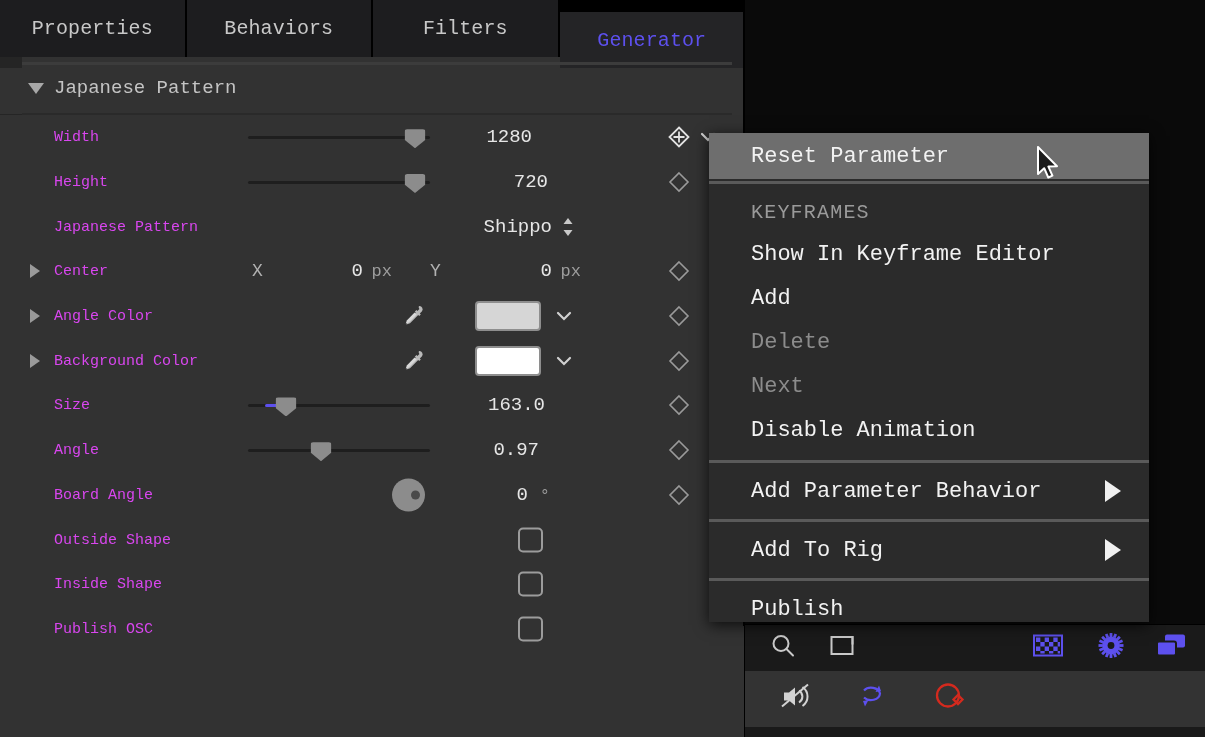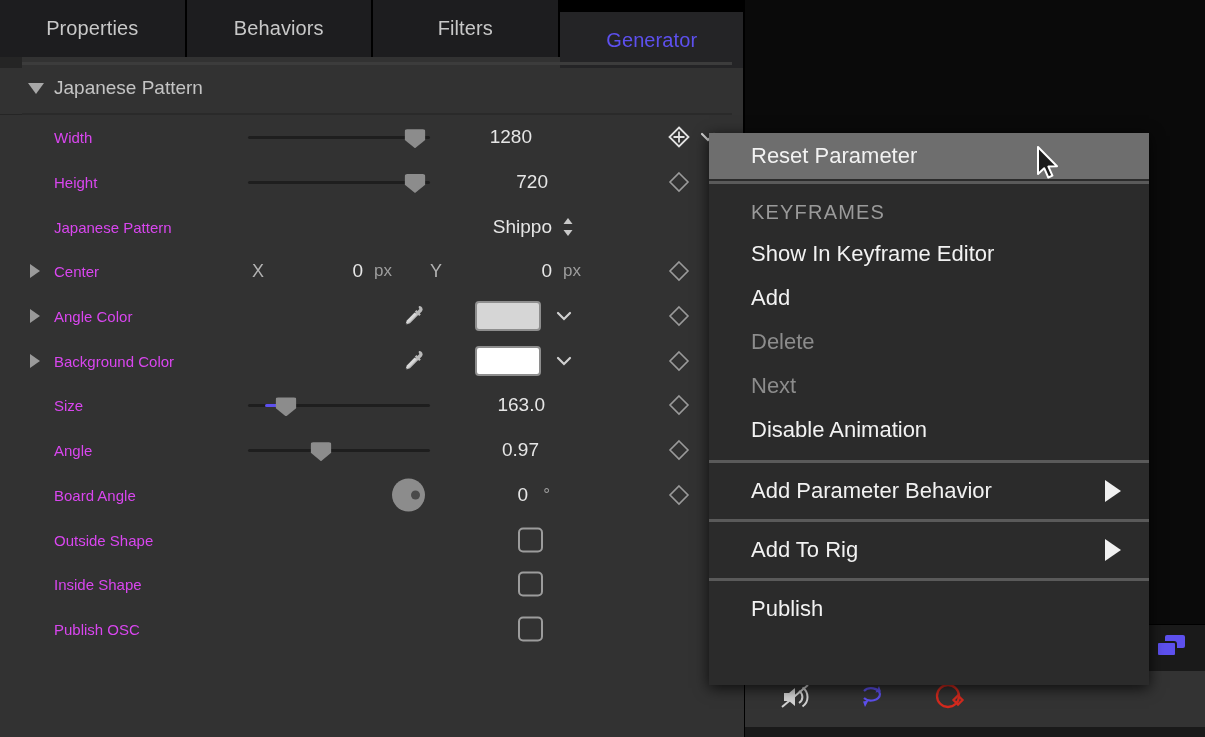--- a/index.html
+++ b/index.html
@@ -2,21 +2,21 @@
 <html><head>
 <meta charset="utf-8">
 <style>
   * { margin:0; padding:0; box-sizing:border-box; }
   html,body { width:1205px; height:737px; overflow:hidden; }
   body {
     background:#000000;
     font-family:"Liberation Sans","DejaVu Sans",sans-serif;
     -webkit-font-smoothing:antialiased;
   }
-  #root { position:relative; width:1205px; height:737px; }
+  #root { position:relative; width:1205px; height:737px;font-family:Liberation Mono, monospace; }
 
   
   .inspector {
     position:absolute; left:0; top:0; width:744px; height:737px;
     background:#323232;
   }
   .panel-right-edge {
     position:absolute; left:743px; top:0; width:2px; height:626px;
     background:#000; z-index:6;
   }
@@ -171,21 +171,21 @@
     background:#333333;
   }
   .toolbar3 {
     position:absolute; left:745px; top:727px; width:460px; height:10px;
     background:#1a1a1a;
   }
   .tb-icon { position:absolute; top:50%; transform:translateY(-50%); }
 
   
   .ctxmenu {
-    position:absolute; left:709px; top:133px; width:440px; height:552px;
+    position:absolute; left:709px; top:133px; width:440px; height:489px;
     background:#2b2b2b;
     box-shadow:0 3px 14px rgba(0,0,0,.75);
     z-index:20;
   }
   .mi {
     position:relative; height:44px; display:flex; align-items:center;
     padding-left:42px; font-size:22px; color:#f2f2f2; white-space:nowrap;
     cursor:default;
   }
   .mi.highlight { background:#6e6e6e; height:46px; }

